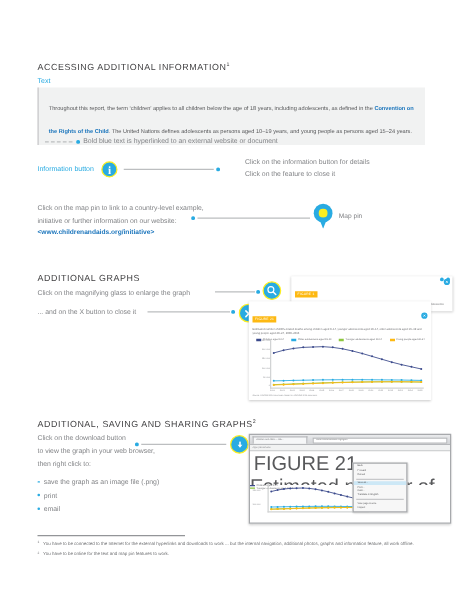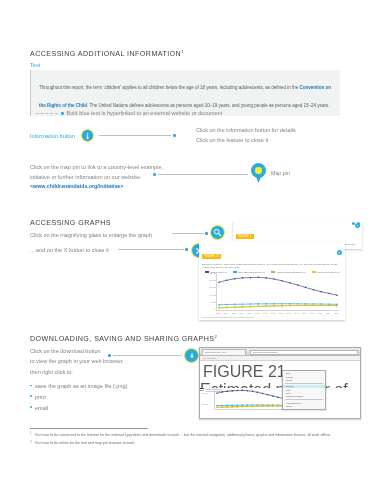--- a/index.html
+++ b/index.html
@@ -186,21 +186,21 @@
   <span class="line-h" style="position:absolute;left:158px;top:174px;width:90px;"></span>
 
   <div id="mappin-icon-wrap">
     <span class="pin">
       <span class="head"></span>
         <span class="tail"></span>
     </span>
     <span class="pin-lbl">Map pin</span>
   </div>
 
-  <div id="s2" class="sec-title">ACCESSING GRAPHS</div>
+  <div id="s2" class="sec-title">ADDITIONAL GRAPHS</div>
 
   <div id="s2-l1" class="grey-txt">Click on the magnifying glass to enlarge the graph</div>
   <span class="line-h" style="position:absolute;left:172px;top:233px;width:32px;"></span>
   <span class="dot" style="position:absolute;left:205px;top:232px;"></span>
 
   <div id="s2-l2" class="grey-txt">... and on the X button to close it</div>
   <span class="line-h" style="position:absolute;left:118px;top:249px;width:66px;"></span>
   <span class="dot" style="position:absolute;left:185px;top:248px;"></span>
 
   <div class="icon-circ" style="position:absolute;left:210px;top:225px;">
@@ -378,21 +378,21 @@
 
     <div class="closeX" style="right:3px;top:9px;">
       <svg width="3" height="3" viewBox="0 0 16 16">
           <line x1="4" y1="4" x2="12" y2="12" stroke="#fff" stroke-width="3"></line>
           <line x1="12" y1="4" x2="4" y2="12" stroke="#fff" stroke-width="3"></line>
         </svg>
     </div>
   </div>
 
   <div id="s3" class="sec-title">
-    <span>DOWNLOADING, SAVING AND SHARING GRAPHS</span><sup>2</sup>
+    <span>ADDITIONAL, SAVING AND SHARING GRAPHS</span><sup>2</sup>
   </div>
 
   <div id="s3-txt">
     <div class="grey-txt">Click on the download button</div>
     <div class="grey-txt">to view the graph in your web browser,</div>
     <div class="grey-txt">then right click to:</div>
     <ul class="bullets">
       <li>save the graph as an image file (.png)</li>
       <li>print</li>
       <li>email</li>

